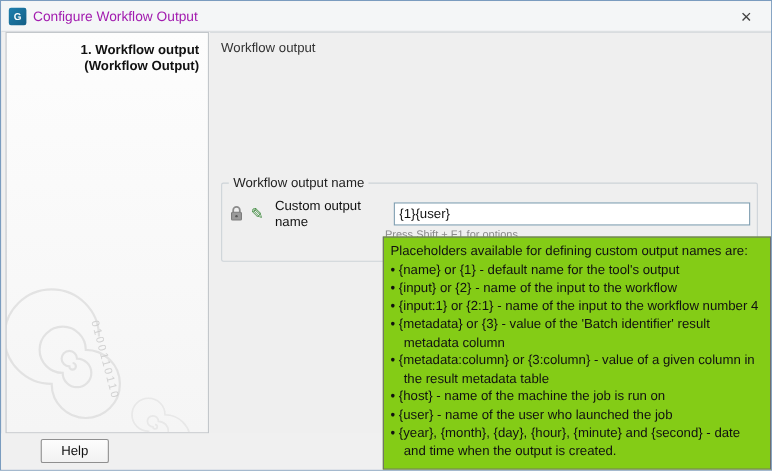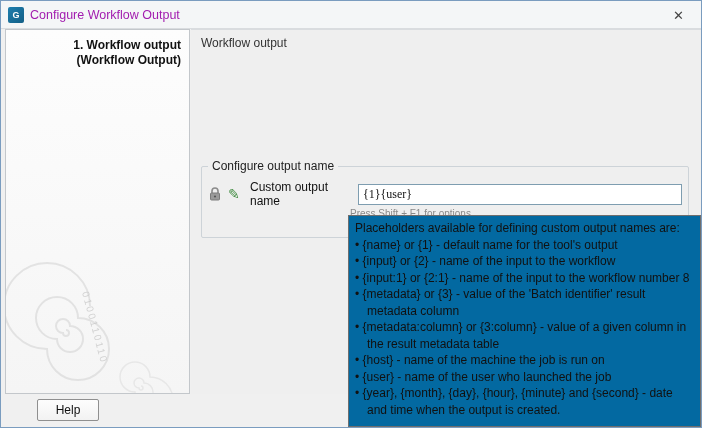--- a/index.html
+++ b/index.html
@@ -92,34 +92,34 @@
   .lock-icon { width: 14px; height: 16px; margin-right: 6px; flex: none; }
   .pencil-icon {
     width: 16px; margin-right: 6px; flex: none;
     color: #3e8a3e; font-size: 14px; line-height: 14px;
   }
   .field-label { width: 108px; flex: none; font-size: 12px; color: #111; }
   .field-input {
     flex: 1; height: 21px;
     border: 1px solid #7e9db0;
     background: #fff;
-    font-family: Liberation Serif, serif;
+    font-family: Liberation Sans, sans-serif;
     font-size: 12px; color: #111;
     padding: 0 4px;
     outline: none;
   }
   .field-hint {
     position: absolute; top: 41px; left: 148px;
     font-size: 10px; color: #8a8a8a;
   }
 
   
   .tooltip {
     position: absolute; left: 347px; top: 214px; right: 0; bottom: 0;
-    background: #0369a1;
+    background: #84cc16;
     border: 1px solid #6e6e6e;
     padding: 4px 6px;
     font-size: 12px; line-height: 16.5px; color: #111;
     overflow: hidden;
     z-index: 5;
   }
   .tooltip-title { margin-bottom: 0; }
   .tooltip-list { list-style: none; }
   .tooltip-list li { padding-left: 12px; text-indent: -12px; }
   .tooltip-list li::before { content: "• "; }
@@ -161,21 +161,21 @@
         <path d="M145 205 m0 -2 a2 2 0 1 1 -2 2 a5 5 0 1 1 5 -5 a9 9 0 1 1 -9 9 a15 15 0 1 1 15 -15 a23 23 0 1 1 -23 23"></path>
       </g>
     </svg>
     <div class="watermark-digits">0100110110</div>
   </div>
 
   <div class="main">
     <div class="main-header">Workflow output</div>
 
     <div class="groupbox">
-      <div class="groupbox-legend">Configure output name</div>
+      <div class="groupbox-legend">Workflow output name</div>
 
       <div class="field-row">
         <svg class="lock-icon" viewBox="0 0 14 16" aria-hidden="true">
           <path d="M4 7 V5 a3 3 0 0 1 6 0 v2" fill="none" stroke="#8b8b8b" stroke-width="1.6"></path>
           <rect x="2.5" y="7" width="9" height="7" rx="1" fill="#9a9a9a" stroke="#7c7c7c"></rect>
           <circle cx="7" cy="10.5" r="1.1" fill="#555"></circle>
         </svg>
         <span class="pencil-icon">✎</span>
         <span class="field-label">Custom output name</span>
         <input class="field-input" type="text" value="{1}{user}" style="">
@@ -183,21 +183,21 @@
 
       <div class="field-hint">Press Shift + F1 for options</div>
     </div>
   </div>
 
   <div class="tooltip">
     <div class="tooltip-title">Placeholders available for defining custom output names are:</div>
     <ul class="tooltip-list">
         <li>{name} or {1} - default name for the tool's output</li>
         <li>{input} or {2} - name of the input to the workflow</li>
-        <li>{input:1} or {2:1} - name of the input to the workflow number 8</li>
+        <li>{input:1} or {2:1} - name of the input to the workflow number 4</li>
         <li>{metadata} or {3} - value of the 'Batch identifier' result metadata column</li>
         <li>{metadata:column} or {3:column} - value of a given column in the result metadata table</li>
         <li>{host} - name of the machine the job is run on</li>
         <li>{user} - name of the user who launched the job</li>
         <li>{year}, {month}, {day}, {hour}, {minute} and {second} - date and time when the output is created.</li>
       </ul>
   </div>
 
   <div class="footer">
     <button class="btn btn-help">Help</button>

